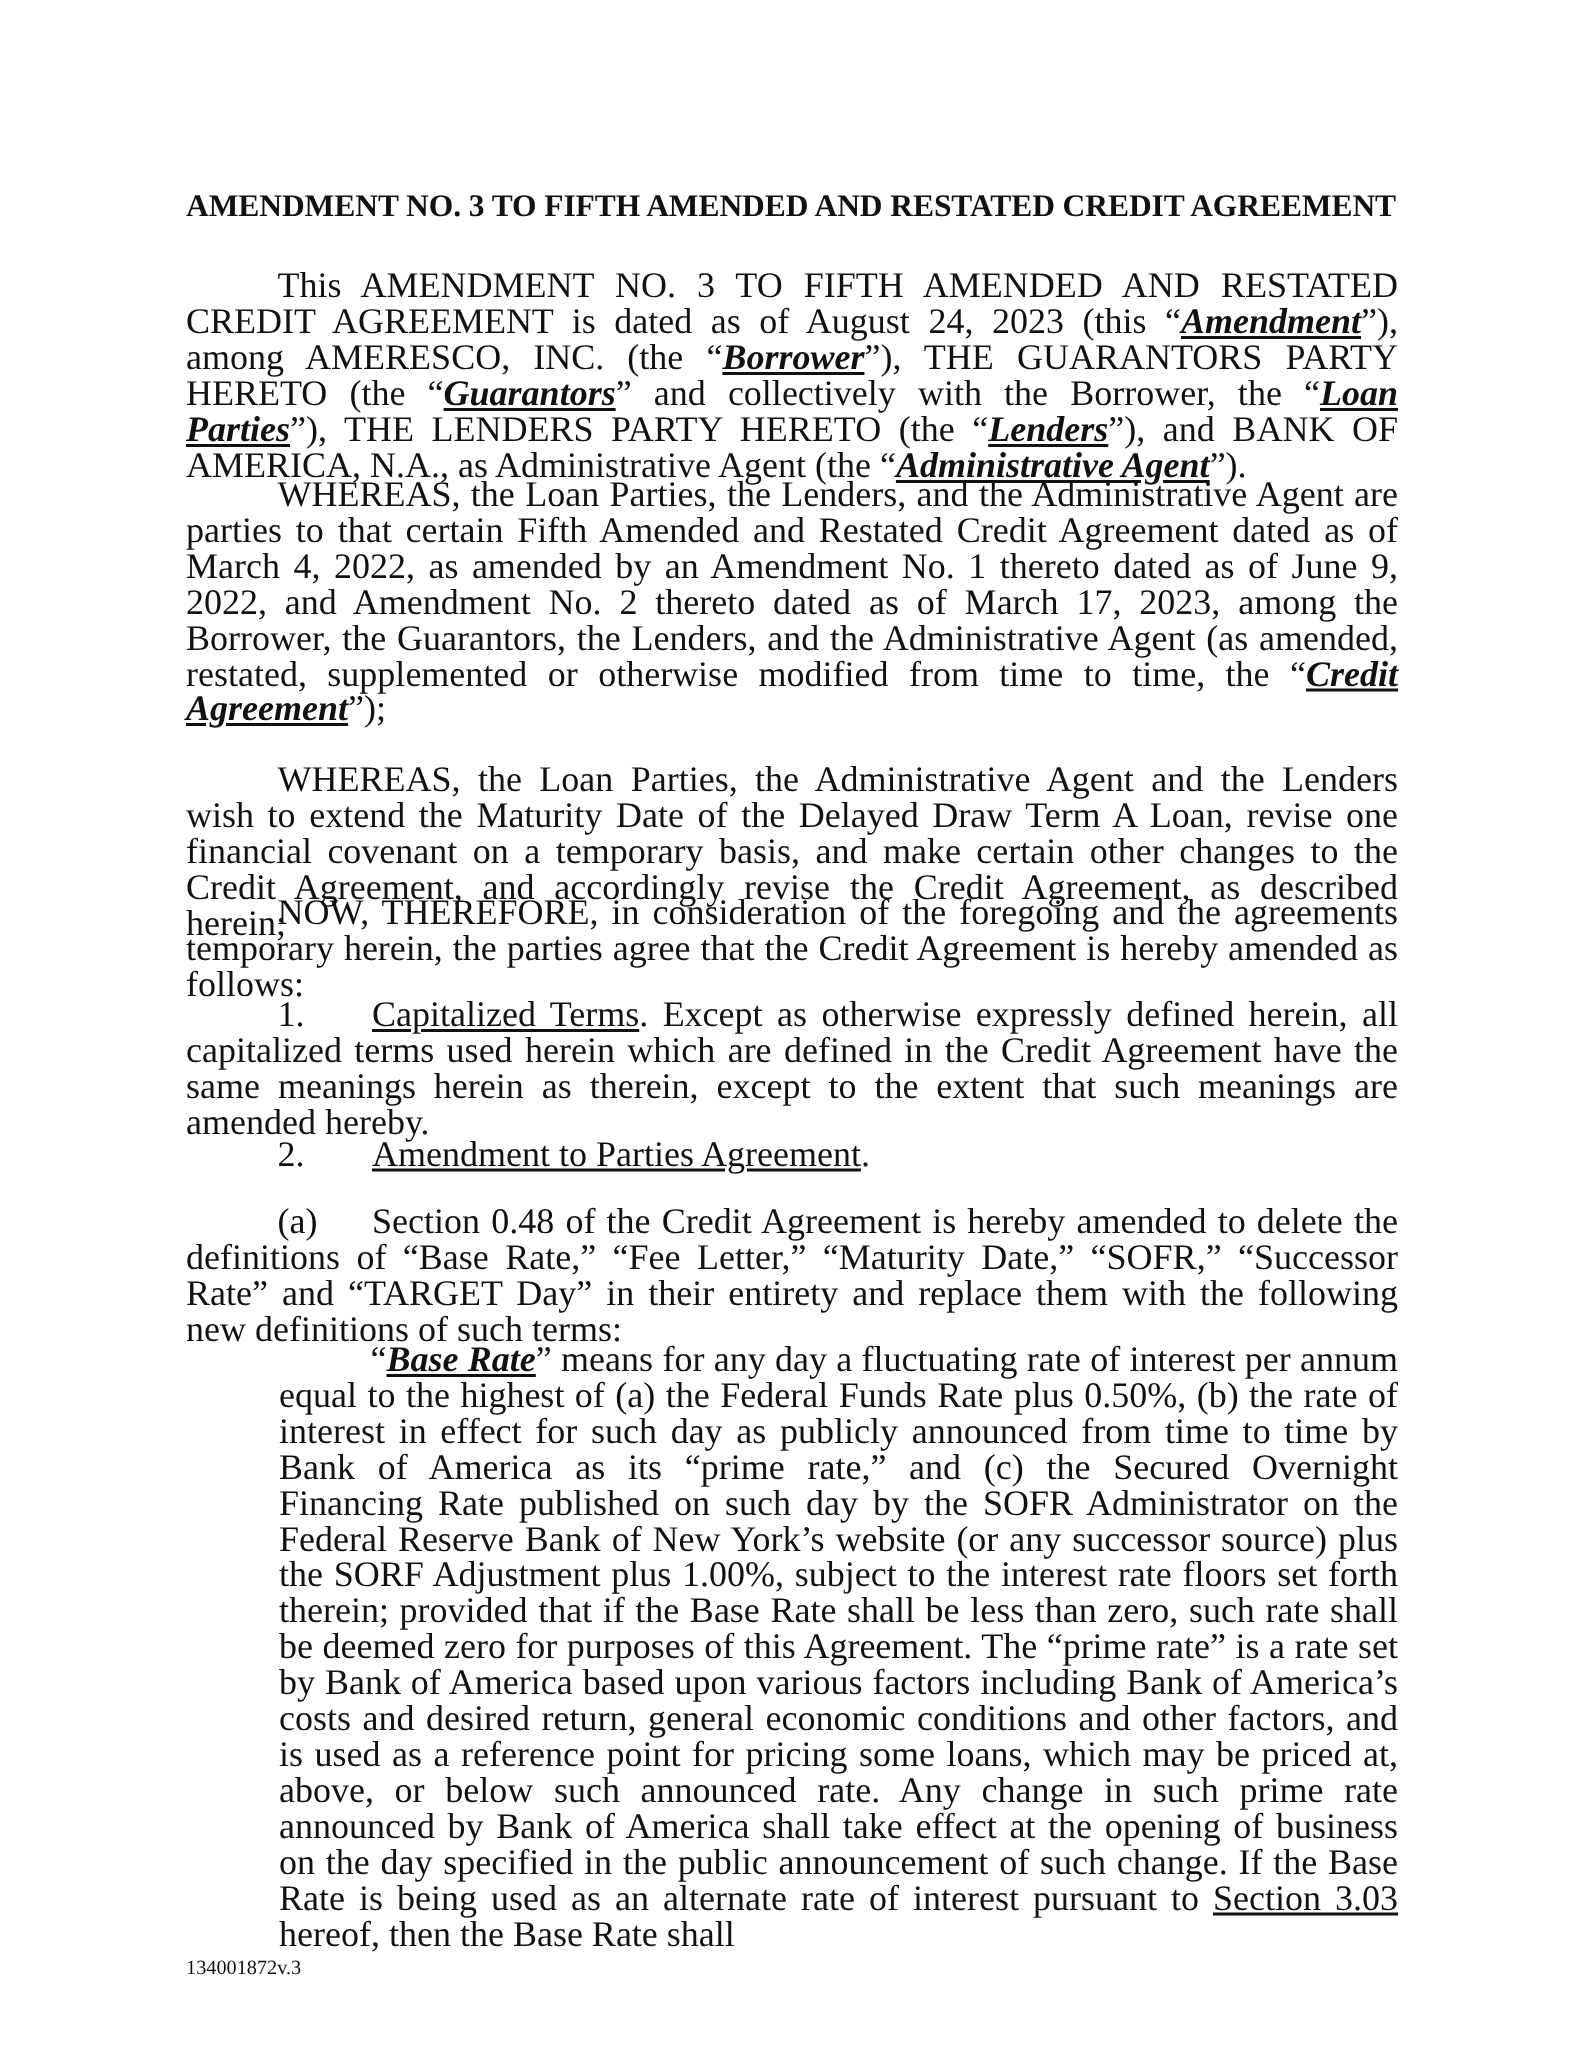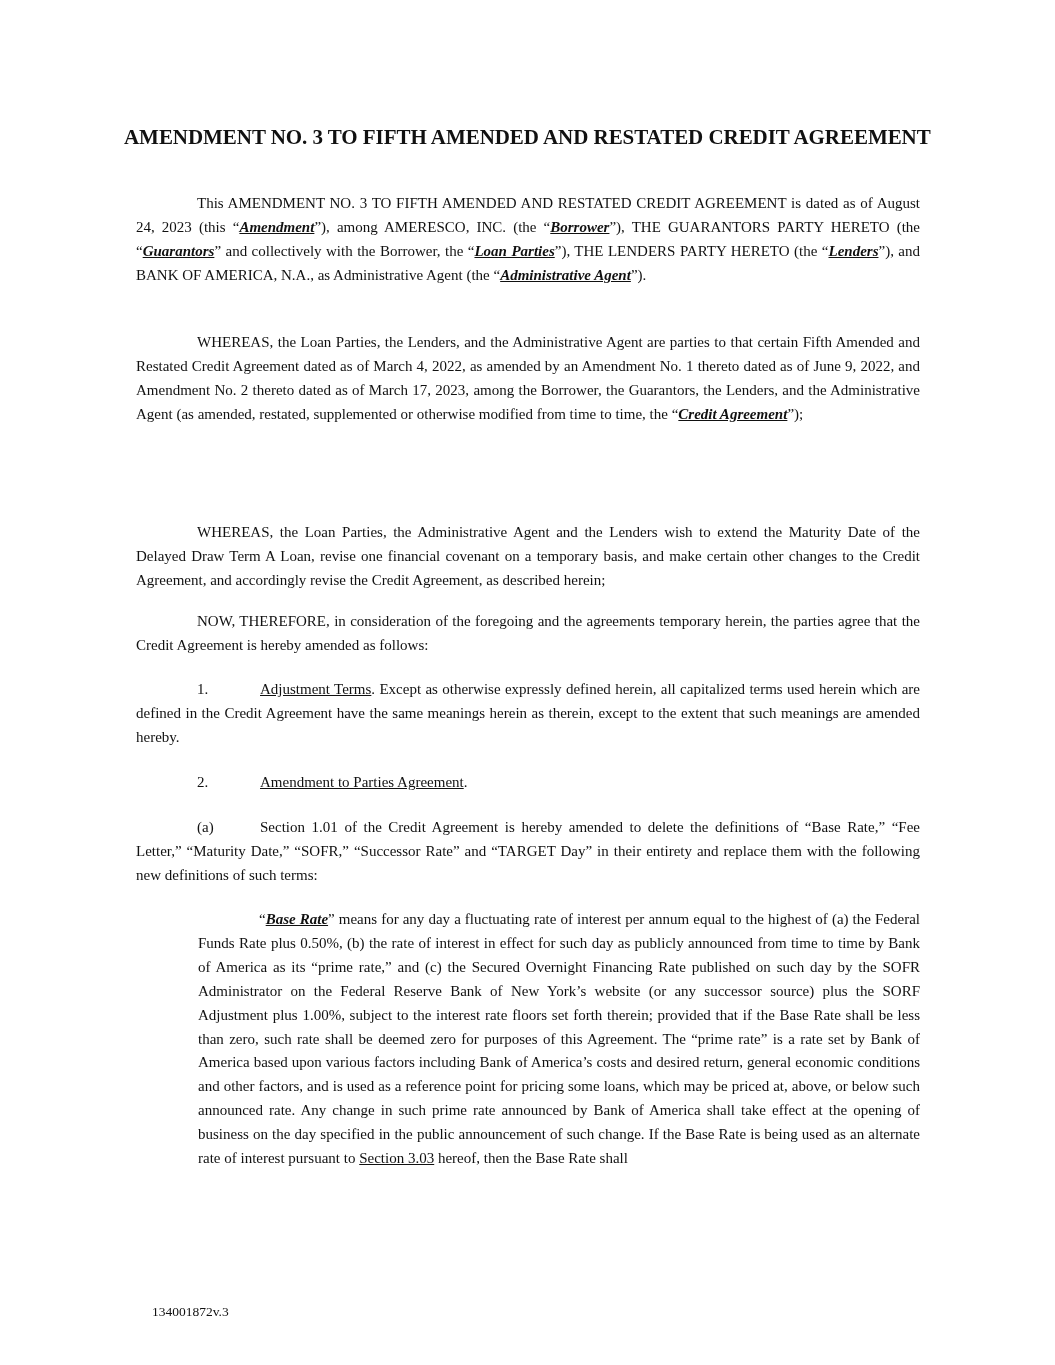--- a/index.html
+++ b/index.html
@@ -26,22 +26,22 @@
     top: 125px;
     left: 0;
     width: 808px;
     font-size: 21px;
     font-weight: bold;
     line-height: 24px;
     white-space: nowrap;
     letter-spacing: -0.05px;
   }
   p {
-    margin: 12px;
-    font-size: 15px;
+    margin: 0;
+    font-size: 24px;
     line-height: 23.9px;
     text-align: justify;
     text-align-last: left;
   }
   .indent { text-indent: 61px; }
   .block {
     position: absolute;
     left: 0;
     width: 808px;
   }
@@ -61,21 +61,20 @@
     display: inline-block;
     width: 63px;
     text-indent: 0;
   }
   .footer {
     position: absolute;
     left: 124px;
     top: 1304px;
     font-size: 13.5px;
     line-height: 16px;
-    margin-left: 28px;
   }
 </style>
 </head>
 <body>
 
 <div class="page">
 
   <div class="title">AMENDMENT NO. 3 TO FIFTH AMENDED AND RESTATED CREDIT AGREEMENT</div>
 
   <div class="block" style="top:180px;">
@@ -88,29 +87,29 @@
 
   <div class="block" style="top:509px;">
     <p class="indent">WHEREAS, the Loan Parties, the Administrative Agent and the Lenders wish to extend the Maturity Date of the Delayed Draw Term A Loan, revise one financial covenant on a temporary basis, and make certain other changes to the Credit Agreement, and accordingly revise the Credit Agreement, as described herein;</p>
   </div>
 
   <div class="block" style="top:598px;">
     <p class="indent">NOW, THEREFORE, in consideration of the foregoing and the agreements temporary herein, the parties agree that the Credit Agreement is hereby amended as follows:</p>
   </div>
 
   <div class="block" style="top:666px;">
-    <p class="indent"><span class="numtab">1.</span><span class="ul">Adjustment Terms</span><span>. Except as otherwise expressly defined herein, all capitalized terms used herein which are defined in the Credit Agreement have the same meanings herein as therein, except to the extent that such meanings are amended hereby.</span></p>
+    <p class="indent"><span class="numtab">1.</span><span class="ul">Capitalized Terms</span><span>. Except as otherwise expressly defined herein, all capitalized terms used herein which are defined in the Credit Agreement have the same meanings herein as therein, except to the extent that such meanings are amended hereby.</span></p>
   </div>
 
   <div class="block" style="top:759px;">
     <p class="indent"><span class="numtab">2.</span><span class="ul">Amendment to Parties Agreement</span><span>.</span></p>
   </div>
 
   <div class="block" style="top:804px;">
-    <p class="indent"><span class="numtab">(a)</span><span>Section 1.01 of the Credit Agreement is hereby amended to delete the definitions of “Base Rate,” “Fee Letter,” “Maturity Date,” “SOFR,” “Successor Rate” and “TARGET Day” in their entirety and replace them with the following new definitions of such terms:</span></p>
+    <p class="indent"><span class="numtab">(a)</span><span>Section 0.48 of the Credit Agreement is hereby amended to delete the definitions of “Base Rate,” “Fee Letter,” “Maturity Date,” “SOFR,” “Successor Rate” and “TARGET Day” in their entirety and replace them with the following new definitions of such terms:</span></p>
   </div>
 
   <div class="def-block" style="top:896px;">
     <p class="indent"><span>“</span><span class="term">Base Rate</span><span>” means for any day a fluctuating rate of interest per annum equal to the highest of (a) the Federal Funds Rate </span><span class="ital">plus</span><span> 0.50%, (b) the rate of interest in effect for such day as publicly announced from time to time by Bank of America as its “prime rate,” and (c)&nbsp;the Secured Overnight Financing Rate published on such day by the SOFR Administrator on the Federal Reserve Bank of New York’s website (or any successor source) </span><span class="ital">plus</span><span> the SORF Adjustment plus 1.00%, subject to the interest rate floors set forth therein; </span><span class="ital">provided</span><span> that if the Base Rate shall be less than zero, such rate shall be deemed zero for purposes of this Agreement. The “prime rate” is a rate set by Bank of America based upon various factors including Bank of America’s costs and desired return, general economic conditions and other factors, and is used as a reference point for pricing some loans, which may be priced at, above, or below such announced rate. Any change in such prime rate announced by Bank of America shall take effect at the opening of business on the day specified in the public announcement of such change. If the Base Rate is being used as an alternate rate of interest pursuant to </span><span class="ul">Section 3.03</span><span> hereof, then the Base Rate shall</span></p>
   </div>
 
 </div>
 
 <div class="footer">134001872v.3</div>
 

